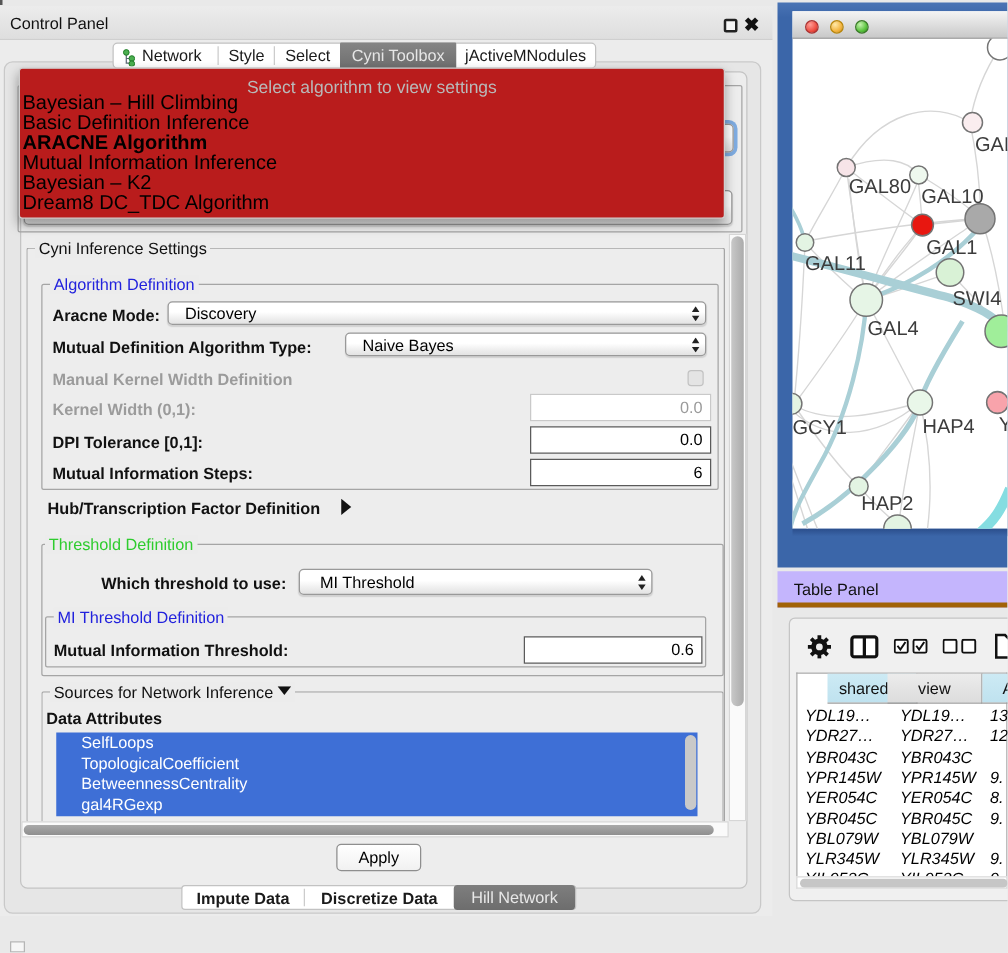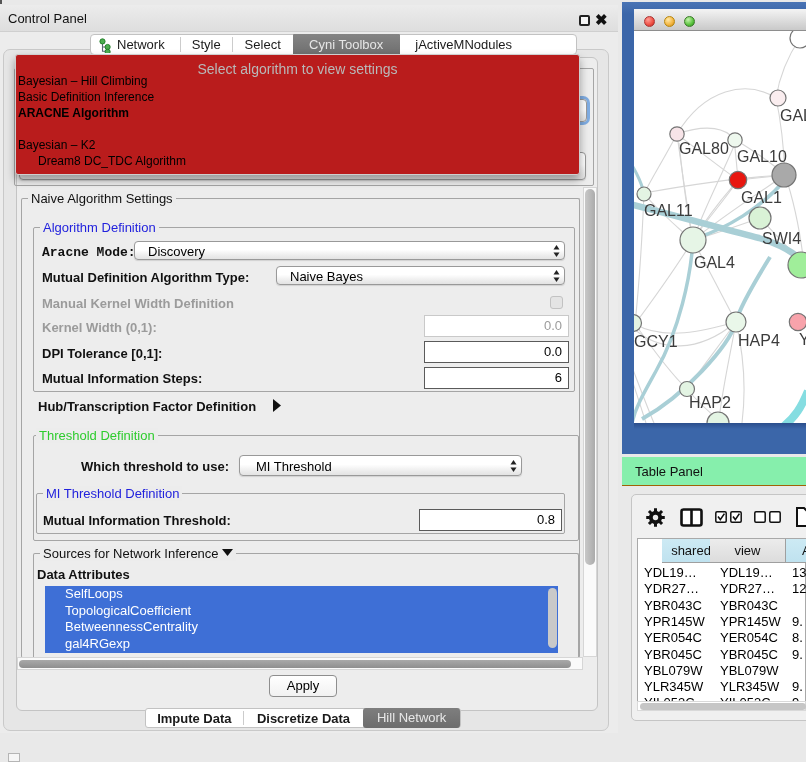--- a/index.html
+++ b/index.html
@@ -14,21 +14,21 @@
   border:1px solid #c9c9c9; border-radius:7px; background:#e6e6e6; }
 #cp-title { left:0; top:5px; width:618px; height:27px;
   background:linear-gradient(#ececec,#dedede); border-bottom:1px solid #cfcfcf; }
 #cp-title .t { position:absolute; left:8px; top:6px; font-size:13px; color:#111; }
 .float-ico { left:579px; top:15px; width:11px; height:11px; border:2px solid #222;
   border-radius:2px; background:#f6f6f6; }
 .close-ico { left:595px; top:11px; width:16px; height:16px; font-size:15px;
   font-weight:bold; color:#111; }
 
 
-#tabs { left:90px; top:34px; width:487px; height:21px; background:#fff;
+#tabs { left:90px; top:34px; width:387px; height:21px; background:#fff;
   border:1px solid #c2c2c2; border-radius:4px; display:flex; align-items:center;
   font-size:13px; color:#1a1a1a; }
 #tabs .sep { width:1px; height:15px; background:#cccccc; }
 #tabs .tb { text-align:center; }
 #tabs .dark { background:linear-gradient(#858585,#6e6e6e); color:#e6e6e6;
   height:21px; line-height:21px; margin-top:0; border-radius:1px; }
 
 
 #content-border { left:16px; top:57px; width:582px; height:654px;
   border:1px solid #c4c4c4; border-radius:6px; background:#ededed; }
@@ -73,40 +73,40 @@
 #btabs .tb { text-align:center; }
 #btabs .dark { background:linear-gradient(#7e7e7e,#6d6d6d); color:#e8e8e8;
   border-radius:3px; font-weight:normal; height:20px; line-height:20px; }
 
 
 #popup { left:15px; top:54px; width:565px; height:121px; background:#b91c1c;
   border:1px solid #cfcfcf; border-radius:3px;
   box-shadow:0 5px 9px rgba(0,0,0,0.35); }
 #popup .ph { position:absolute; left:0; right:0; top:6px; text-align:center;
   color:#b9b9b9; font-size:14px; }
-#popup .it { position:absolute; left:2px; font-size:12px; color:#000; }
+#popup .it { position:absolute; left:2px; font-size:16px; color:#000; }
 
 
 #net { left:622px; top:2px; width:184px; height:452px; background:linear-gradient(#4a74b5,#3b66a9 12px); }
 #net-inner { left:634px; top:9px; width:172px; height:414px; background:#fff; }
 #net-tb { left:634px; top:9px; width:172px; height:22px;
   background:linear-gradient(#f4f4f4,#c9c9c9); border-bottom:1px solid #8e8e8e; }
 .tl { position:absolute; top:16px; width:11px; height:11px; border-radius:50%; }
 
 
-#tp-bar { left:622px; top:457px; width:184px; height:29px; background:#86efac; border-bottom:1px solid #a16207; }
+#tp-bar { left:622px; top:457px; width:184px; height:29px; background:#c4b5fd; border-bottom:4px solid #a16207; }
 #tp-bar .t { position:absolute; left:13px; top:7px; font-size:13px; color:#111; }
 #tp-box { left:631px; top:494px; width:180px; height:227px; background:#f0f0f0;
   border:1px solid #c5c5c5; border-radius:5px; }
 #tbl { left:637px; top:538px; width:169px; height:173px; background:#fff;
   border:1px solid #a9a9a9; border-bottom:none; }
 .hdr { position:absolute; top:0; height:24px; font-size:13px; color:#111;
   text-align:center; line-height:24px; border-right:1px solid #9f9f9f;
   border-bottom:1px solid #9f9f9f; }
-.cell { position:absolute; font-size:13px; color:#000; height:16px; }
+.cell { position:absolute; font-size:13px; color:#000; height:16px;font-style:italic; }
 #tbl-hbar { left:637px; top:701px; width:169px; height:10px; background:#fff;
   border:1px solid #d9d9d9; }
 #tbl-hbar .thumb { position:absolute; left:2px; top:1px; width:166px; height:7px;
   background:#c6c6c6; border-radius:4px; }
 </style>
 </head>
 <body>
 <div id="stage">
 
   <div class="abs" id="cp"></div>
@@ -133,28 +133,28 @@
       <span style="width:15px"></span>
     <span class="sep"></span>
     <span class="tb" style="width:51px">Style</span>
     <span class="sep"></span>
     <span class="tb" style="width:60px">Select</span>
     <span class="dark tb" style="width:107px">Cyni Toolbox</span>
     <span class="tb" style="width:128px">jActiveMNodules</span>
   </div>
 
   <div class="abs group" id="g-settings" style="left:21px; top:198px; width:559px; height:460px; border-bottom:none;">
-    <span class="gtitle" style="color:#111;">Naive Algorithm Settings</span>
+    <span class="gtitle" style="color:#111;">Cyni Inference Settings</span>
   </div>
 
   <div class="abs group" style="left:33px; top:227px; width:542px; height:165px;">
     <span class="gtitle" style="color:#2222dd;">Algorithm Definition</span>
   </div>
 
-  <label class="abs b" style="left:42px; top:245px;font-family:Liberation Mono, monospace;">Aracne Mode:</label>
+  <label class="abs b" style="left:42px; top:245px;">Aracne Mode:</label>
   <div class="abs combo" style="left:134px; top:241px; width:431px; height:19px;">
     <span class="txt">Discovery</span>
     <svg class="arr" viewBox="0 0 7 12">
         <path d="M3.5 0 L6.5 4.5 H0.5 Z" fill="#222"></path>
         <path d="M3.5 12 L6.5 7.5 H0.5 Z" fill="#222"></path>
       </svg>
   </div>
 
   <label class="abs b" style="left:42px; top:270px;">Mutual Definition Algorithm Type:</label>
   <div class="abs combo" style="left:276px; top:266px; width:289px; height:19px;">
@@ -193,21 +193,21 @@
 
   <div class="abs combo" style="left:239px; top:455px; width:283px; height:21px;">
     <span class="txt" style="left:16px;">MI Threshold</span>
     <svg class="arr" viewBox="0 0 7 12">
         <path d="M3.5 0 L6.5 4.5 H0.5 Z" fill="#222"></path>
         <path d="M3.5 12 L6.5 7.5 H0.5 Z" fill="#222"></path>
       </svg>
   </div>
 
   <label class="abs b" style="left:43px; top:513px;">Mutual Information Threshold:</label>
-  <div class="abs field" style="left:419px; top:509px; width:143px; height:22px; border:1px solid #5a5a5a; color:#000; line-height:20px; padding-right:6px;">0.8</div>
+  <div class="abs field" style="left:419px; top:509px; width:143px; height:22px; border:1px solid #5a5a5a; color:#000; line-height:20px; padding-right:6px;">0.6</div>
 
   <div class="abs group" style="left:33px; top:553px; width:546px; height:111px; border-bottom:none;">
     <span class="gtitle" style="color:#111;">Sources for Network Inference <svg width="11" height="7" viewBox="0 0 11 7" style="vertical-align:2px;">
           <path d="M0 0 L11 0 L5.5 7 Z" fill="#111"></path>
         </svg></span>
   </div>
 
   <label class="abs b" style="left:37px; top:567px;">Data Attributes</label>
 
   <div class="abs" style="left:45px; top:586px; width:513px; height:67px; background:#3e6fd6; overflow:hidden;">
@@ -235,22 +235,23 @@
 
   <div class="abs group" style="left:14px; top:68px; width:580px; height:118px;"></div>
   <div class="abs combo" style="left:20px; top:99px; width:567px; height:23px; box-shadow:0 0 0 3px rgba(90,150,220,0.75);"></div>
   <div class="abs combo" style="left:19px; top:152px; width:567px; height:28px;"></div>
 
   <div class="abs" id="popup">
     <div class="ph">Select algorithm to view settings</div>
     <div class="it" style="top:19px;">Bayesian – Hill Climbing</div>
     <div class="it" style="top:35px;">Basic Definition Inference</div>
     <div class="it" style="top:51px; font-weight:bold;">ARACNE Algorithm</div>
+    <div class="it" style="top:67px;">Mutual Information Inference</div>
     <div class="it" style="top:83px;">Bayesian – K2</div>
-    <div class="it" style="top:99px;margin-left:20px;">Dream8 DC_TDC Algorithm</div>
+    <div class="it" style="top:99px;">Dream8 DC_TDC Algorithm</div>
   </div>
 
   <div class="abs" id="net"></div>
   <div class="abs" id="net-inner"></div>
   <div class="abs" style="left:634px; top:423px; width:172px; height:6px; background:linear-gradient(#2b4e8c,#3b66a9); "></div>
   <div class="abs" id="net-tb"></div>
   <div class="abs tl" style="left:644px; background:radial-gradient(circle at 35% 30%, #ff9d96, #ee4f43 60%, #b5251c); border:1px solid #a33;"></div>
   <div class="abs tl" style="left:664px; background:radial-gradient(circle at 35% 30%, #ffe9a8, #f3b43f 60%, #c2851a); border:1px solid #b8860b;"></div>
   <div class="abs tl" style="left:684px; background:radial-gradient(circle at 35% 30%, #c6f3ae, #59c23d 60%, #2e8b1e); border:1px solid #3a7a28;"></div>
 

